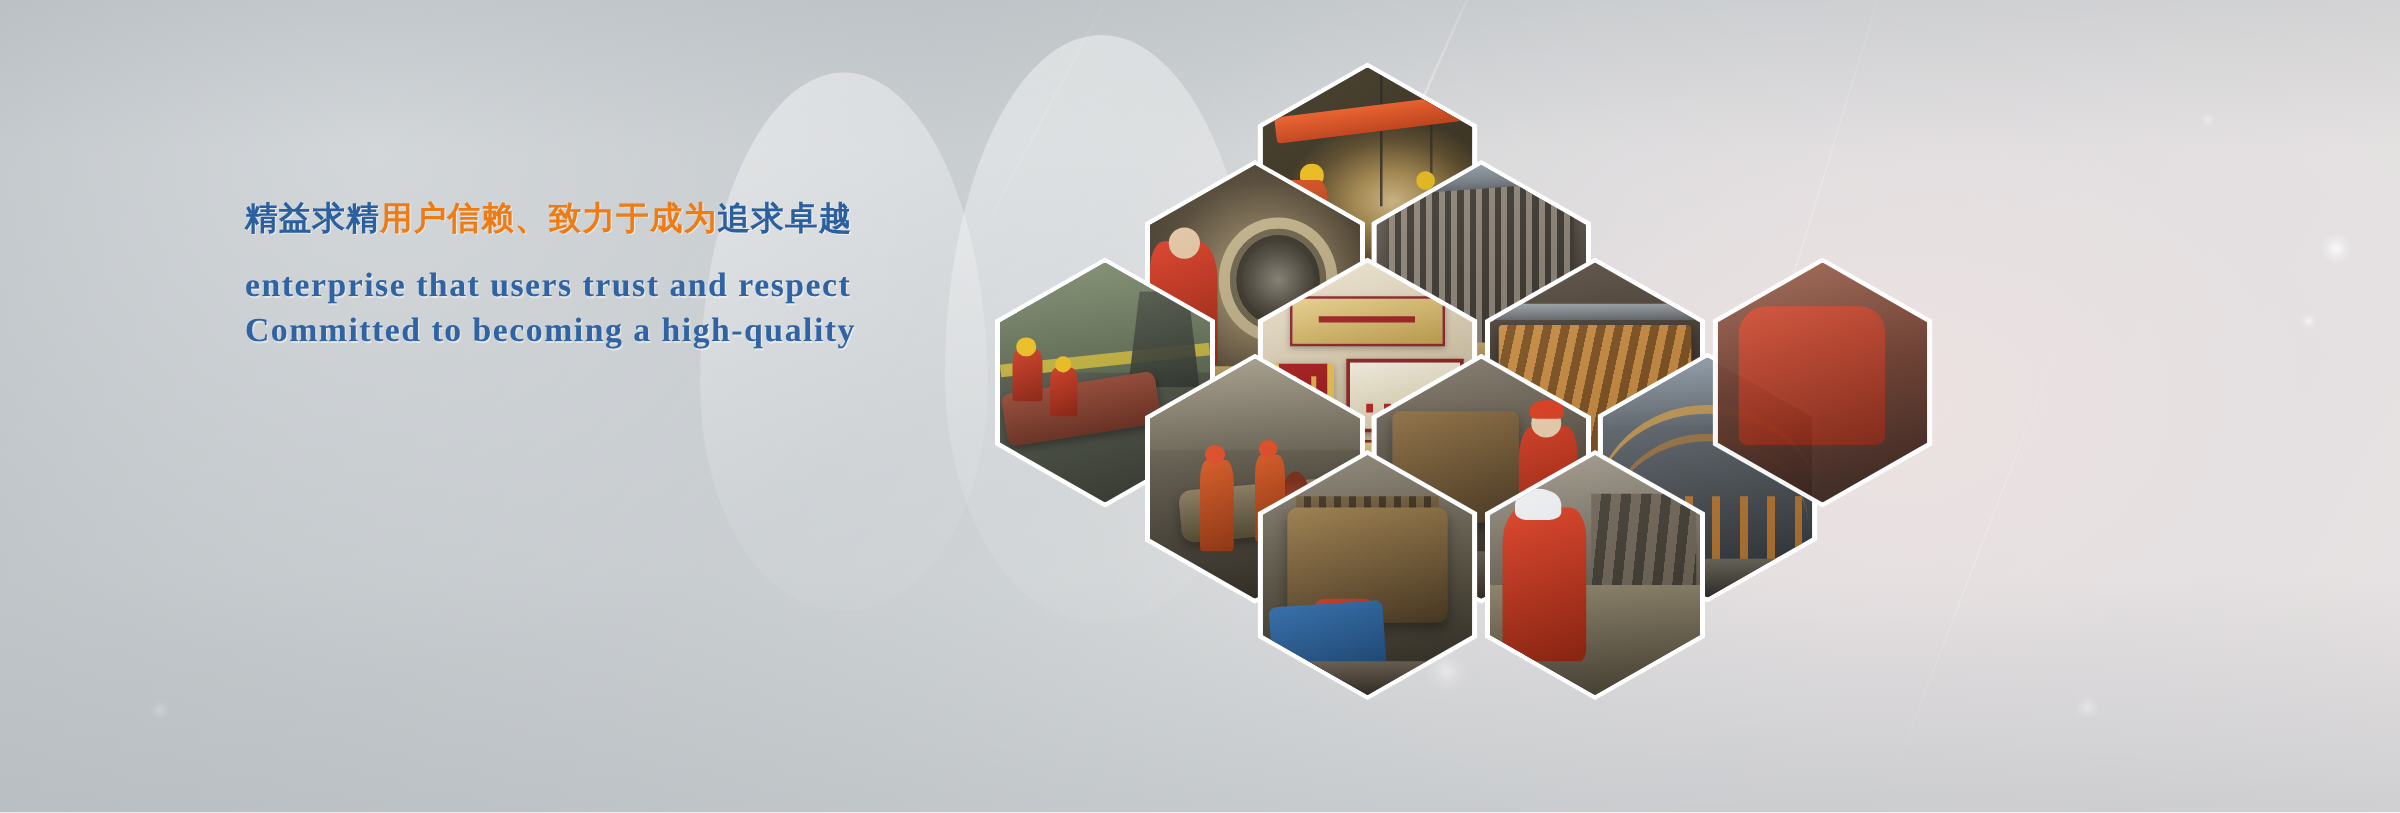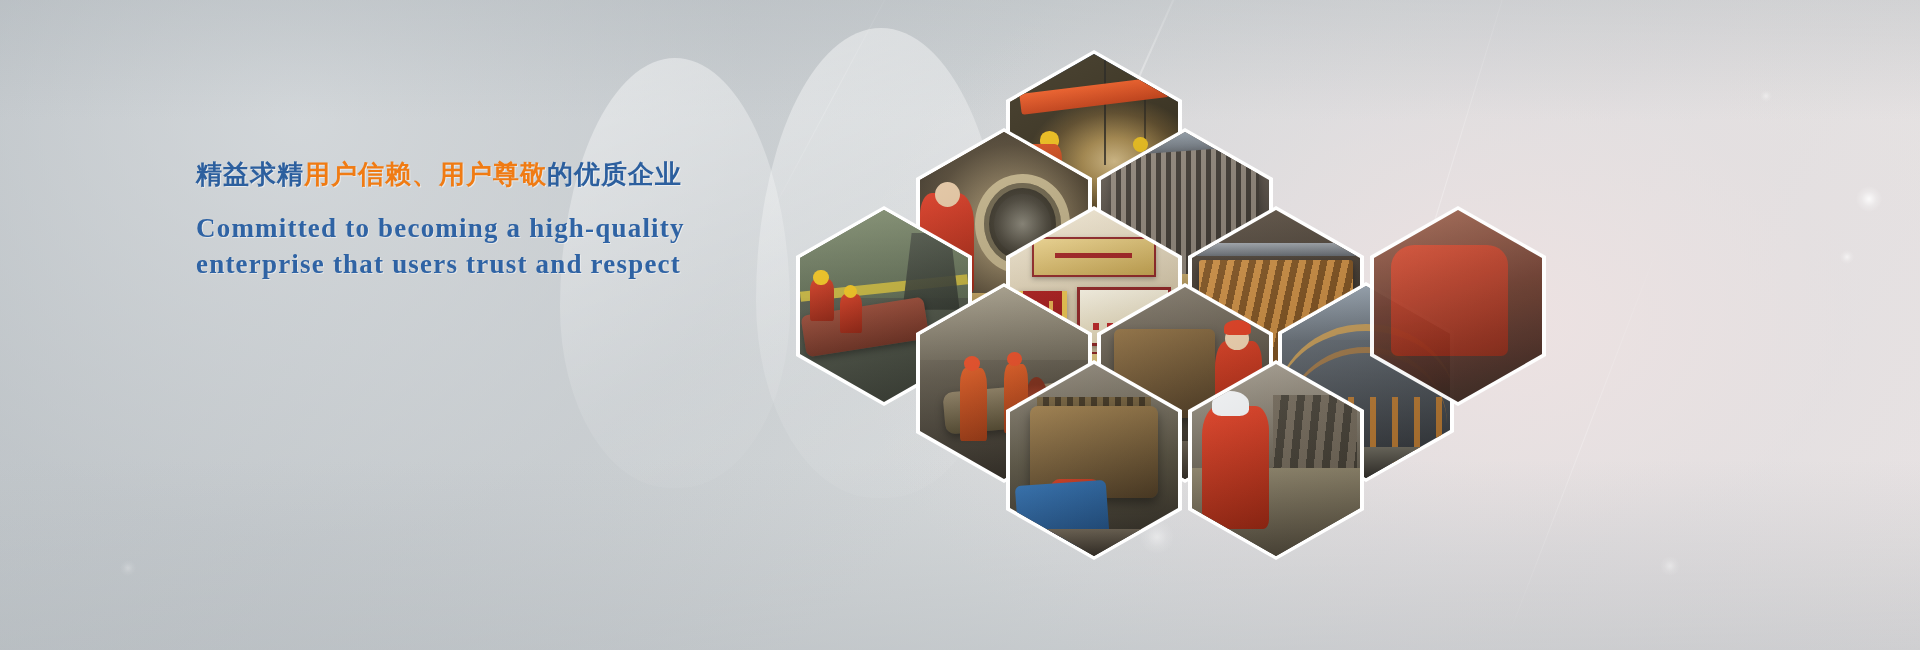--- a/index.html
+++ b/index.html
@@ -348,26 +348,26 @@
   <div class="glow p3"></div>
   <div class="glow p4"></div>
   <div class="glow p5"></div>
   <div class="glow p6"></div>
   <div class="glow p7"></div>
 
   <div id="copy">
 
 
     <div class="subline">
-      <span>精益求精</span><span class="hl">用户信赖</span><span class="hl">、</span><span class="hl">用户尊敬</span><span>的优质企业</span>
+      <span>精益求精</span><span class="hl">用户信赖</span><span class="hl">、</span><span class="hl">致力于成为</span><span>追求卓越</span>
     </div>
 
     <div class="english">
+      <div>enterprise that users trust and respect</div>
       <div>Committed to becoming a high-quality</div>
-      <div>enterprise that users trust and respect</div>
     </div>
 
   </div>
 
   <div id="collage">
 
     <div class="hex" style="left:246px; top:0px;   width:176px; height:200px;">
       <div class="inner">
           <div class="ph ph-crane">
         <div class="rope"></div>

